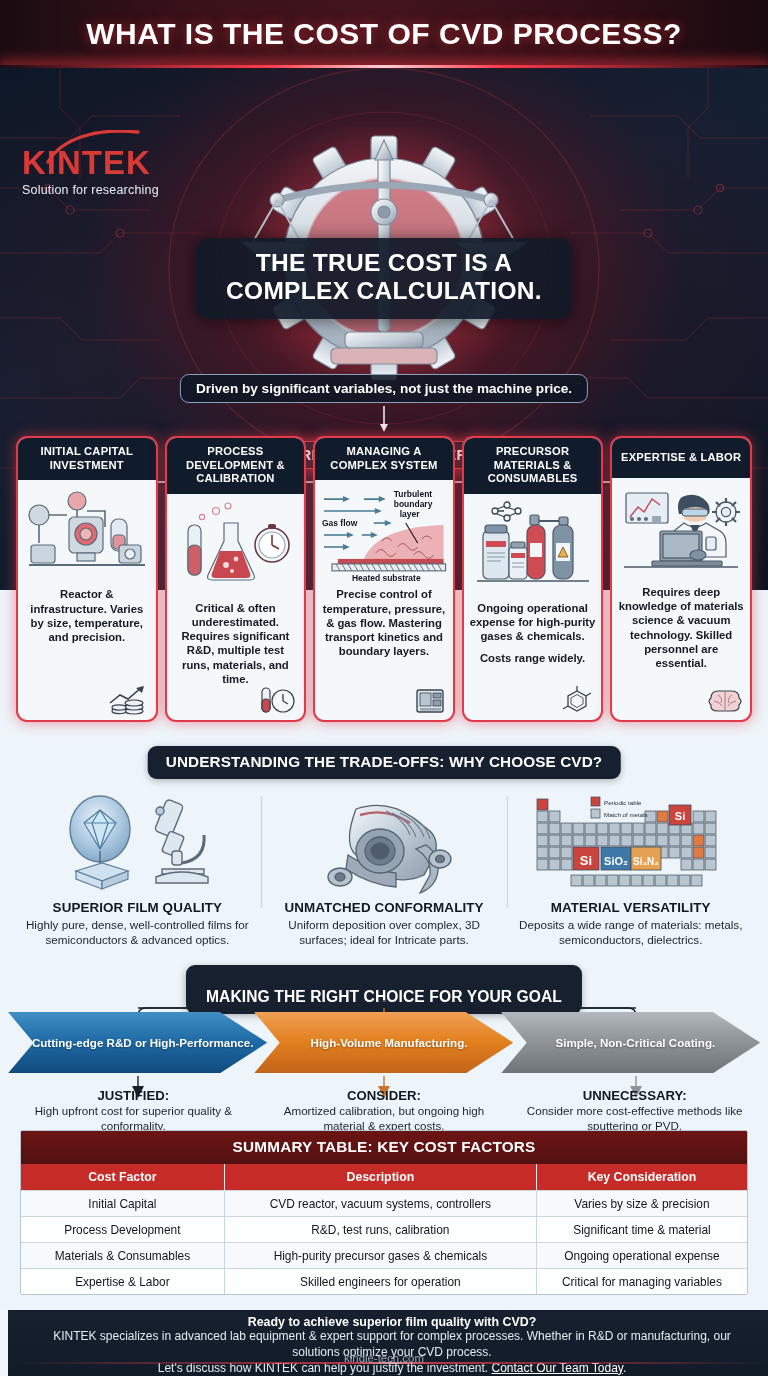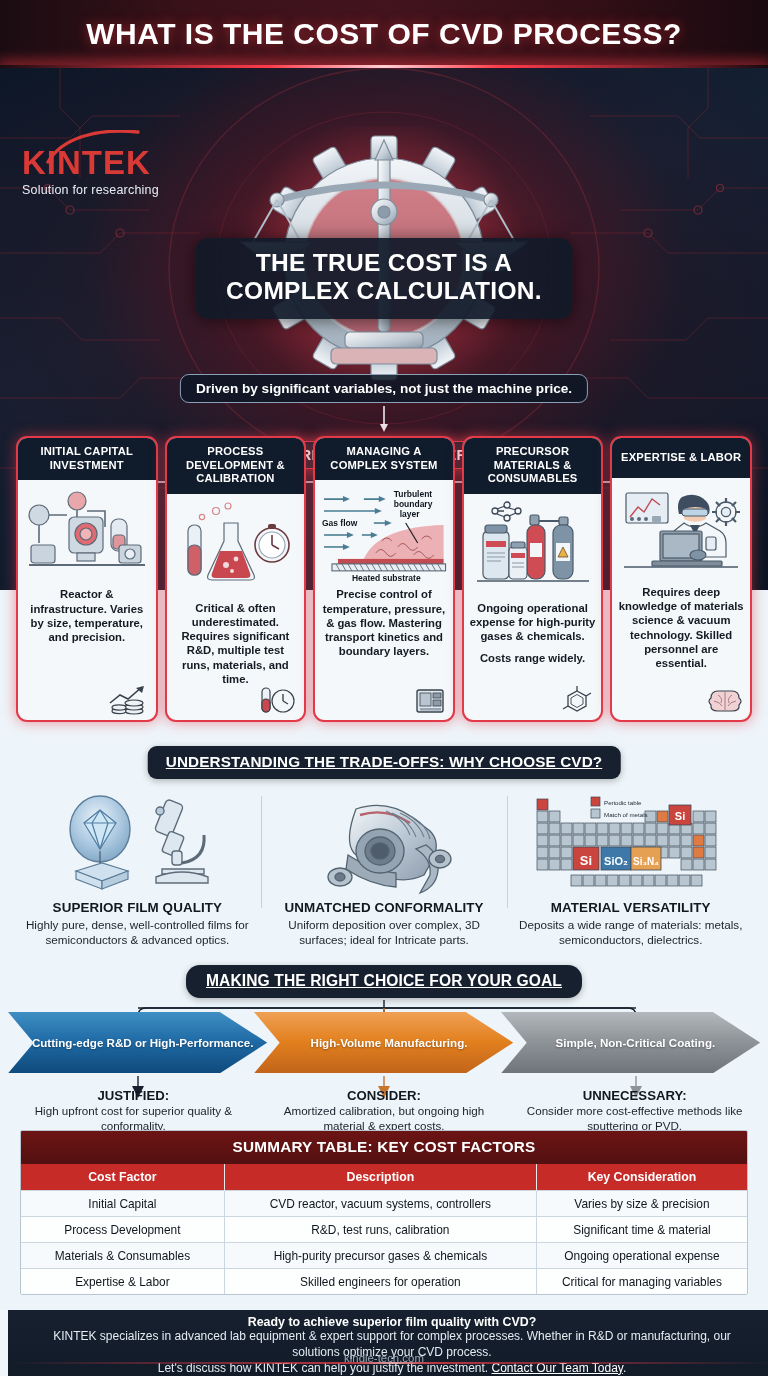--- a/index.html
+++ b/index.html
@@ -98,24 +98,23 @@
   .card-foot { height:34px; display:flex; align-items:flex-end; justify-content:flex-end; padding:0 8px 5px; }
 
   
   .light { position:absolute; left:0; top:590px; width:768px; height:720px; background:#eef5fa; z-index:1; }
 
   .badge-dark {
     position:absolute; left:50%; transform:translateX(-50%); z-index:9;
     background:#16202e; color:#fff; border-radius:9px;
     font-weight:bold; text-align:right; white-space:nowrap;
     box-shadow:0 2px 7px rgba(0,0,0,.28);
-    text-decoration:underline;
   }
   #tradeoff-badge { top:746px; padding:7px 18px 8px; font-size:15.3px; letter-spacing:.1px; }
-  #choice-badge  { top:965px; padding:7px 20px 8px; font-size:15.6px; letter-spacing:.1px;border-radius:14px; }
+  #choice-badge  { top:965px; padding:23px 20px 8px; font-size:15.6px; letter-spacing:.1px; }
 
   .benefits {
     position:absolute; left:0; top:792px; width:768px; height:165px; z-index:9;
     display:flex; padding:0 14px;
   }
   .benefit { flex:1; display:flex; flex-direction:column; align-items:center; position:relative; padding:0 8px; }
   .benefit + .benefit::before {
     content:""; position:absolute; left:0; top:4px; width:1px; height:112px; background:#c6d3dd;
   }
   .ben-art { height:106px; display:flex; align-items:center; justify-content:center; }

